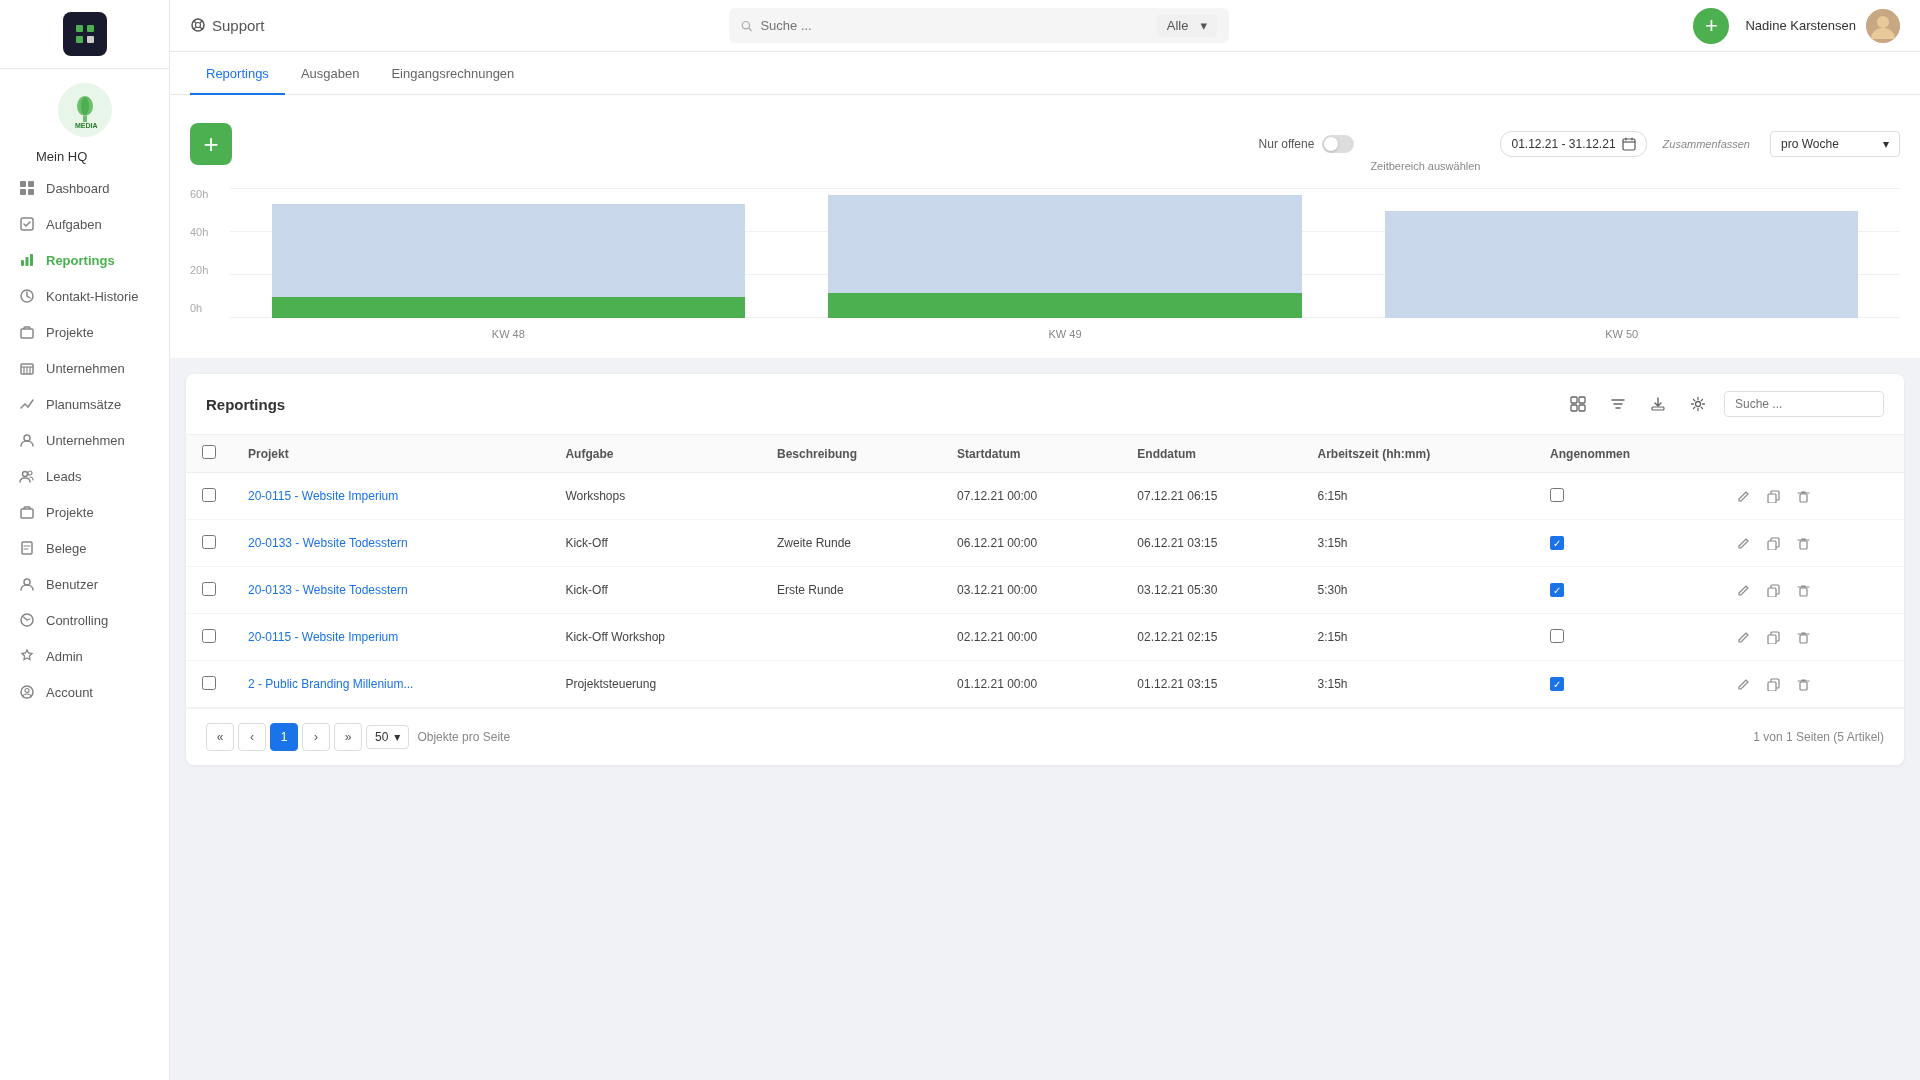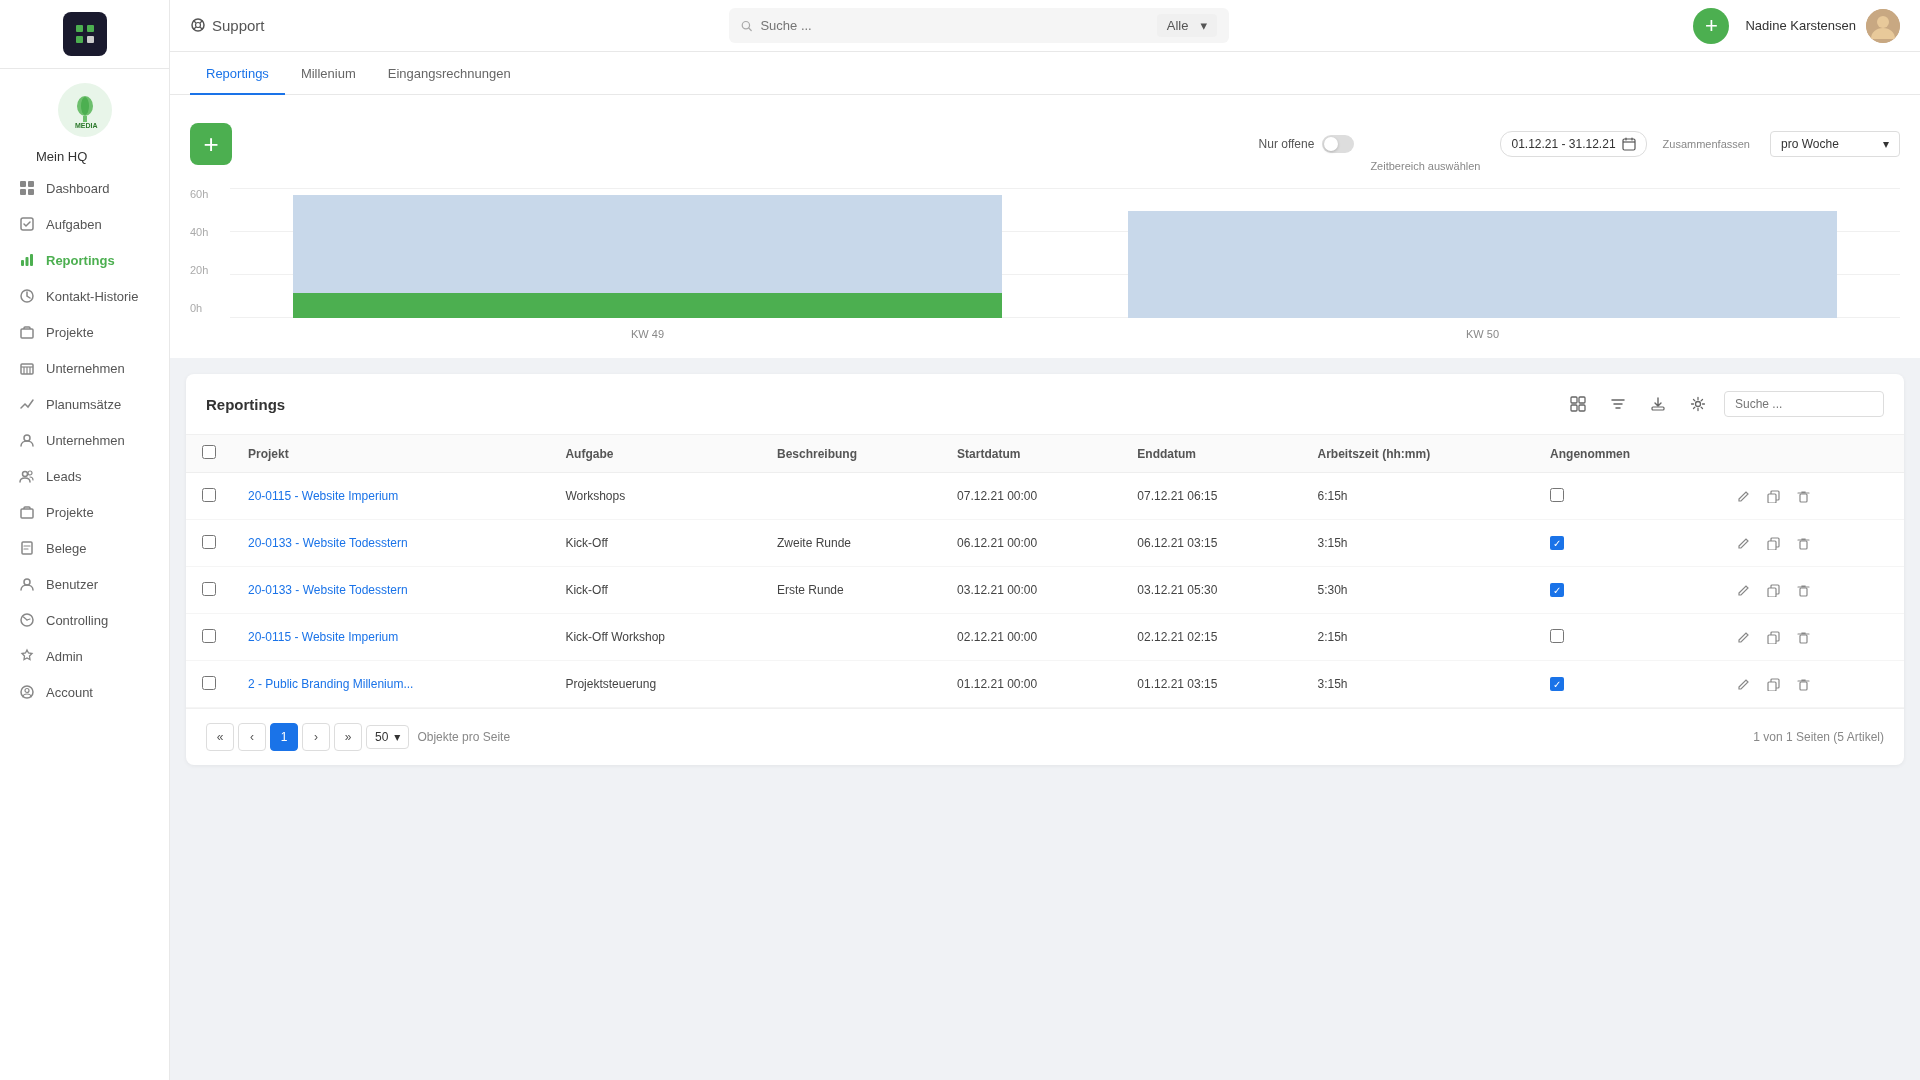--- a/index.html
+++ b/index.html
@@ -563,21 +563,21 @@
             <path d="M5 30c0-7 5.4-11 12-11s12 4 12 11" fill="#e8c99a"></path>
           </svg>
       </div>
     </div>
   </div>
 
   <div class="page-content">
 
     <div class="tabs-bar">
       <div class="tab active">Reportings</div>
-      <div class="tab">Millenium</div>
+      <div class="tab">Ausgaben</div>
       <div class="tab">Eingangsrechnungen</div>
     </div>
 
     <div class="chart-section">
 
       <div class="chart-toolbar">
         <div class="add-big-btn">
           <span style="font-size:26px;line-height:1;">+</span>
         </div>
         <div style="flex:1;"></div>
@@ -591,21 +591,21 @@
           <span class="label-sm">Zeitbereich auswählen</span>
         </div>
         <div class="date-range-btn">
           <span>01.12.21 - 31.12.21</span>
           <svg width="14" height="14" viewBox="0 0 14 14" fill="none">
               <rect x="1" y="2" width="12" height="11" rx="1.5" stroke="#555" stroke-width="1.2" fill="none"></rect>
               <path d="M4 1v2M10 1v2" stroke="#555" stroke-width="1.2" stroke-linecap="round"></path>
               <path d="M1 5h12" stroke="#555" stroke-width="1.2"></path>
             </svg>
         </div>
-        <div style="display:flex;align-items:center;gap:4px;">
+        <div style="display:flex;align-items:center;gap:4px;font-style:italic;">
           <span class="label-sm">Zusammenfassen</span>
         </div>
         <div class="zusammenfassen-select">
           <span>pro Woche</span>
           <span>▾</span>
         </div>
       </div>
 
       <div class="bar-chart" style="height:160px;">
         <div class="chart-grid">
@@ -614,20 +614,27 @@
           <div class="grid-line"></div>
           <div class="grid-line"></div>
         </div>
         <div class="y-axis">
           <span>60h</span>
           <span>40h</span>
           <span>20h</span>
           <span>0h</span>
         </div>
 
+        <div class="bar-group">
+          <div class="bar-wrapper" style="height:88%;">
+            <div class="bar-top" style="flex:1;"></div>
+            <div class="bar-bottom" style="height:18%;min-height:4px;"></div>
+          </div>
+          <span class="bar-label">KW 48</span>
+        </div>
 
         <div class="bar-group">
           <div class="bar-wrapper" style="height:95%;">
             <div class="bar-top" style="flex:1;"></div>
             <div class="bar-bottom" style="height:20%;min-height:4px;"></div>
           </div>
           <span class="bar-label">KW 49</span>
         </div>
 
         <div class="bar-group">

